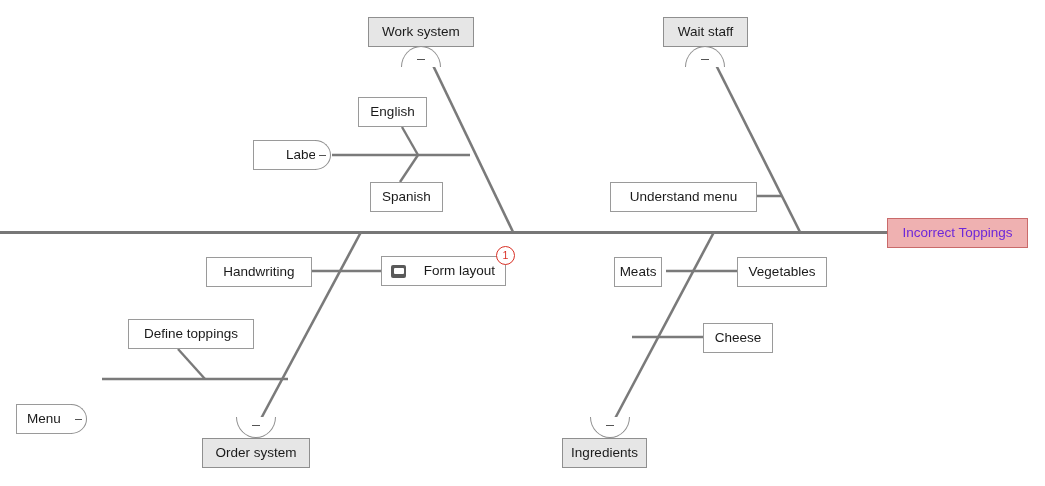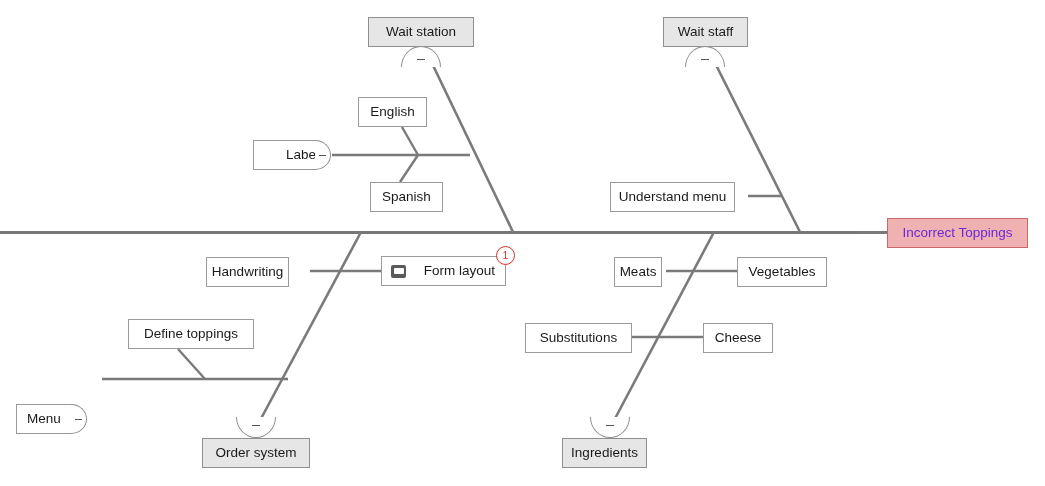--- a/index.html
+++ b/index.html
@@ -198,21 +198,21 @@
 
       <line x1="666" y1="271" x2="737" y2="271"></line>
 
       <line x1="632" y1="337" x2="703" y2="337"></line>
 
       <line x1="860" y1="232.5" x2="888" y2="232.5"></line>
     </g>
   </svg>
 
   <div class="node category" style="left:368px; top:17px; width:106px;">
-    <span class="node-label">Wait station</span>
+    <span class="node-label">Work system</span>
   </div>
   <div class="collapse-arc up" style="left:401px; top:46px;">
     <span class="minus"></span>
   </div>
 
   <div class="node category" style="left:663px; top:17px; width:85px;">
     <span class="node-label">Wait staff</span>
   </div>
   <div class="collapse-arc up" style="left:685px; top:46px;">
     <span class="minus"></span>
@@ -244,25 +244,25 @@
   </div>
 
   <div class="node" style="left:358px; top:97px; width:69px;">
     <span class="node-label">English</span>
   </div>
 
   <div class="node" style="left:370px; top:182px; width:73px;">
     <span class="node-label">Spanish</span>
   </div>
 
-  <div class="node" style="left:610px; top:182px; width:125px;">
+  <div class="node" style="left:610px; top:182px; width:147px;">
     <span class="node-label">Understand menu</span>
   </div>
 
-  <div class="node" style="left:206px; top:257px; width:83px;text-align:center;">
+  <div class="node" style="left:206px; top:257px; width:106px;text-align:center;">
     <span class="node-label">Handwriting</span>
   </div>
 
   <div class="node" style="left:381px; top:256px; width:125px; justify-content:space-between; padding-left:9px;">
     <span class="note-icon"></span>
     <span class="node-label">Form layout</span>
   </div>
   <div class="count-badge" style="left:496px; top:246px;">
     <span>1</span>
   </div>
@@ -279,21 +279,18 @@
   </div>
 
   <div class="node" style="left:602px; top:257px; width:48px;margin-left:12px;">
     <span class="node-label">Meats</span>
   </div>
 
   <div class="node" style="left:737px; top:257px; width:90px;">
     <span class="node-label">Vegetables</span>
   </div>
 
-  <div class="node" style="left:525px; top:323px; width:107px;">
-    <span class="node-label">Substitutions</span>
-  </div>
 
   <div class="node" style="left:703px; top:323px; width:70px;">
     <span class="node-label">Cheese</span>
   </div>
 
 </div>
 
 </body></html>

